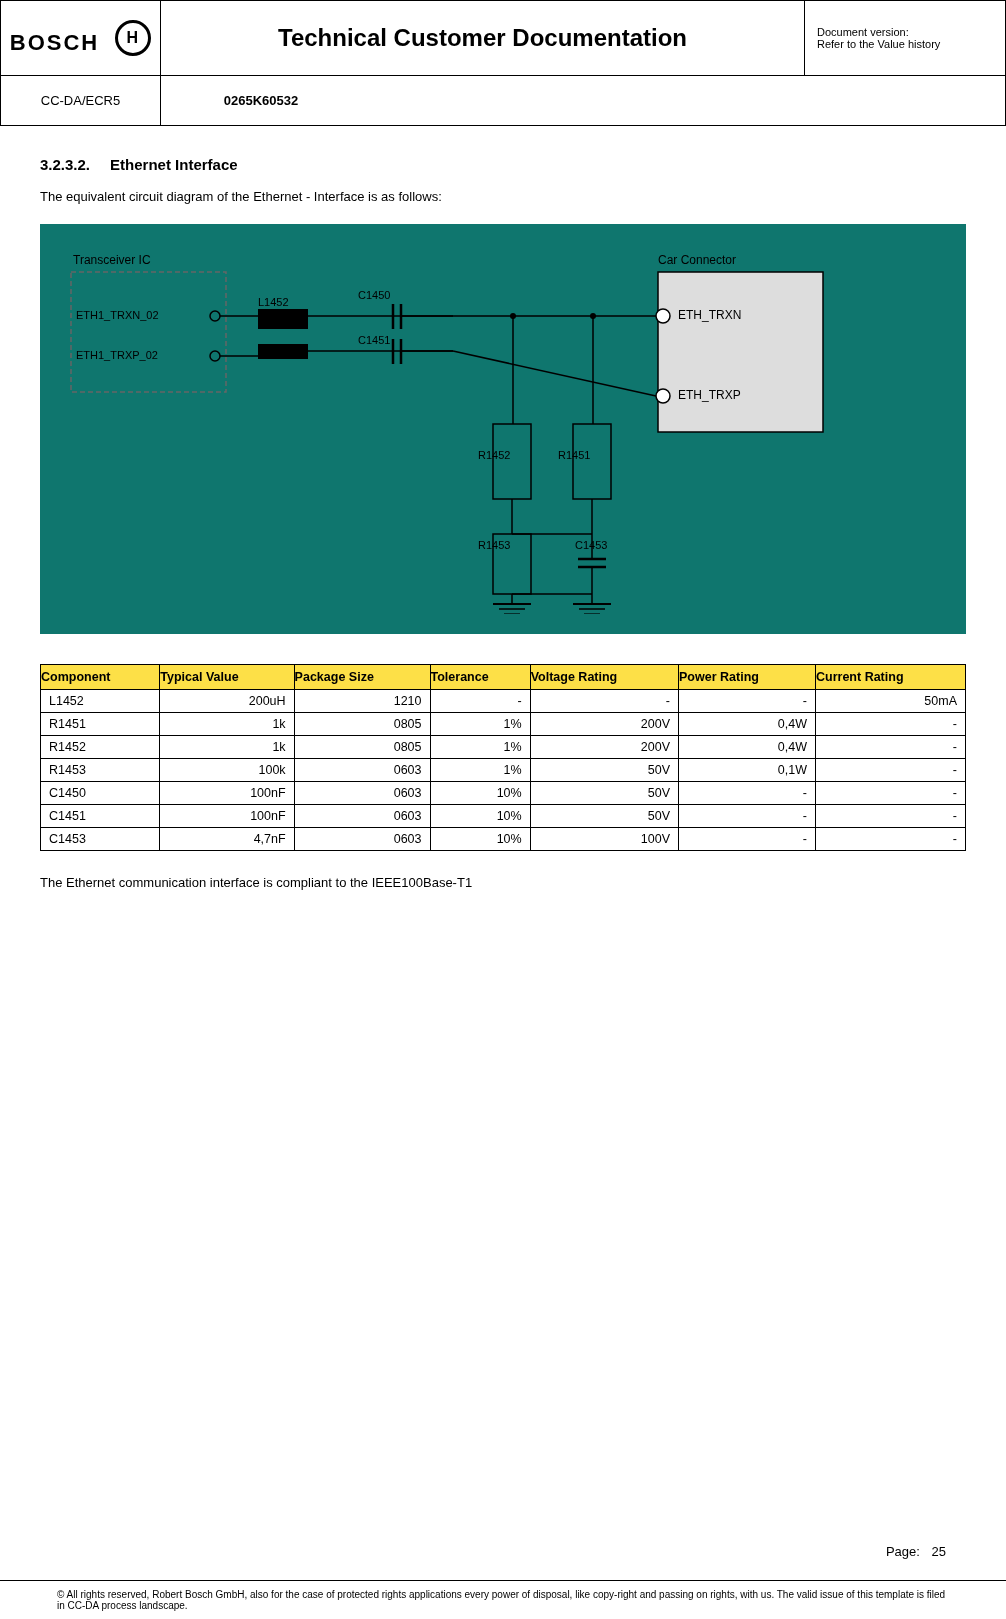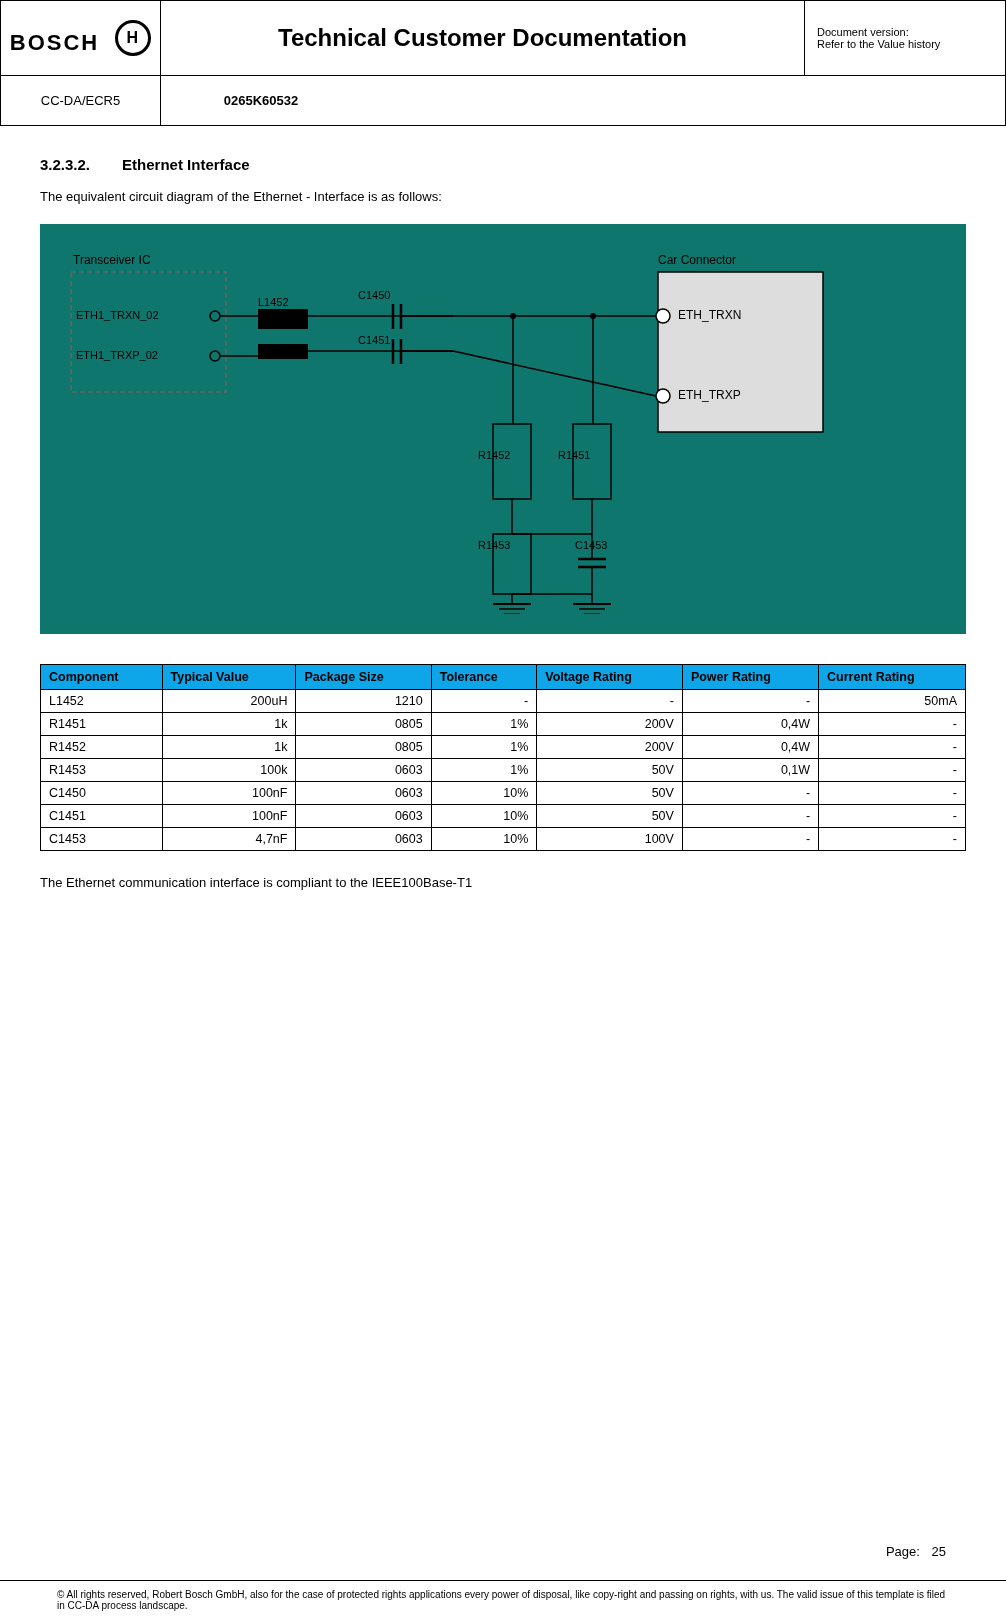--- a/index.html
+++ b/index.html
@@ -102,21 +102,21 @@
     .content {
       padding: 30px 40px 20px 40px;
     }
 
     .section-heading {
       font-size: 15px;
       font-weight: bold;
       margin-bottom: 16px;
       display: flex;
       align-items: baseline;
-      gap: 32px;
+      gap: 20px;
     }
     .section-number {
       font-weight: bold;
     }
 
     .section-intro {
       font-size: 13px;
     }
 
     
@@ -129,23 +129,23 @@
     }
 
     
     .component-table {
       width: 100%;
       border-collapse: collapse;
       margin-bottom: 24px;
       font-size: 12.5px;
     }
     .component-table th {
-      background: #0ea5e9;
+      background: #fde047;
       border: 1.5px solid #000;
-      padding: 5px 8px;
+      padding: 5px 0;
       font-weight: bold;
       text-align: left;
     }
     .component-table td {
       border: 1px solid #000;
       padding: 4px 8px;
     }
     .component-table td:nth-child(2),
     .component-table td:nth-child(3),
     .component-table td:nth-child(4),

